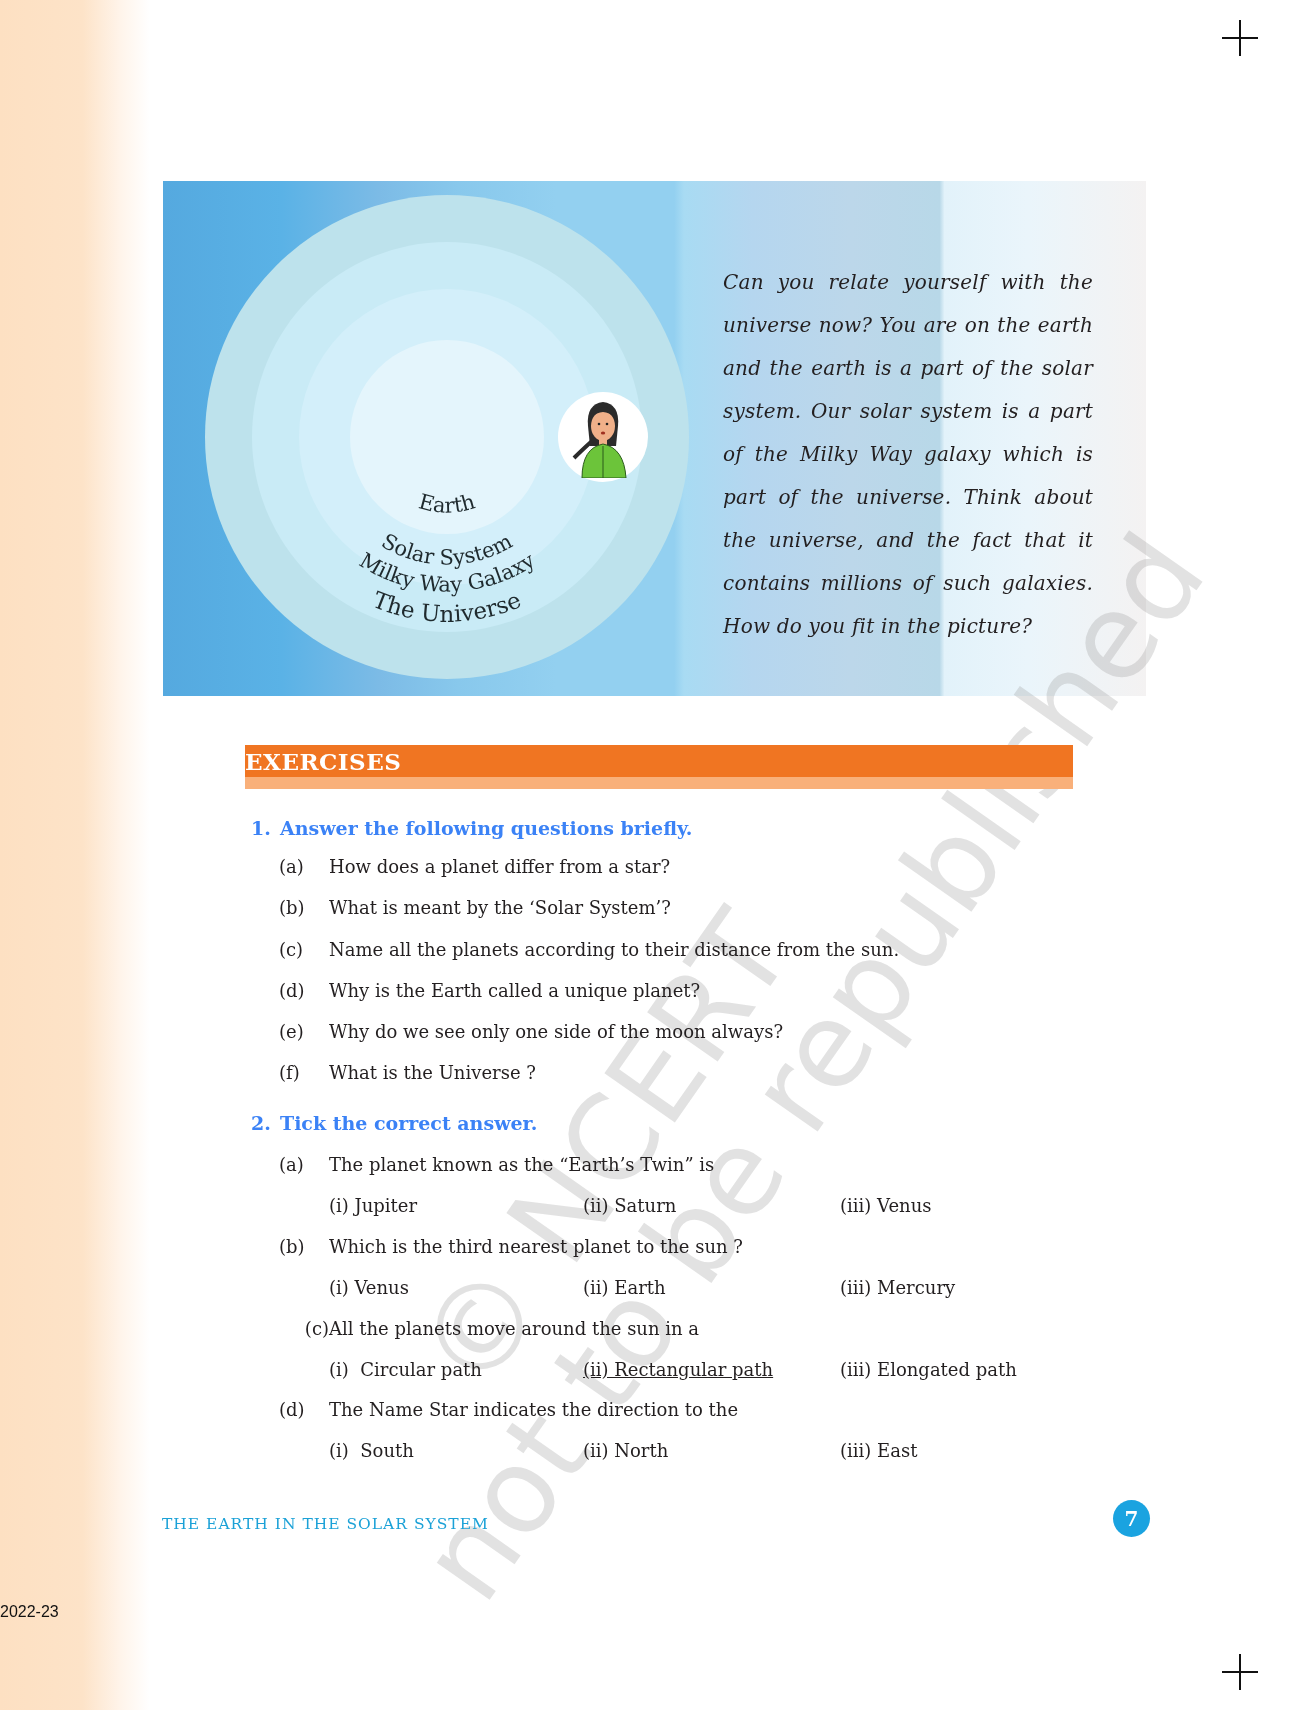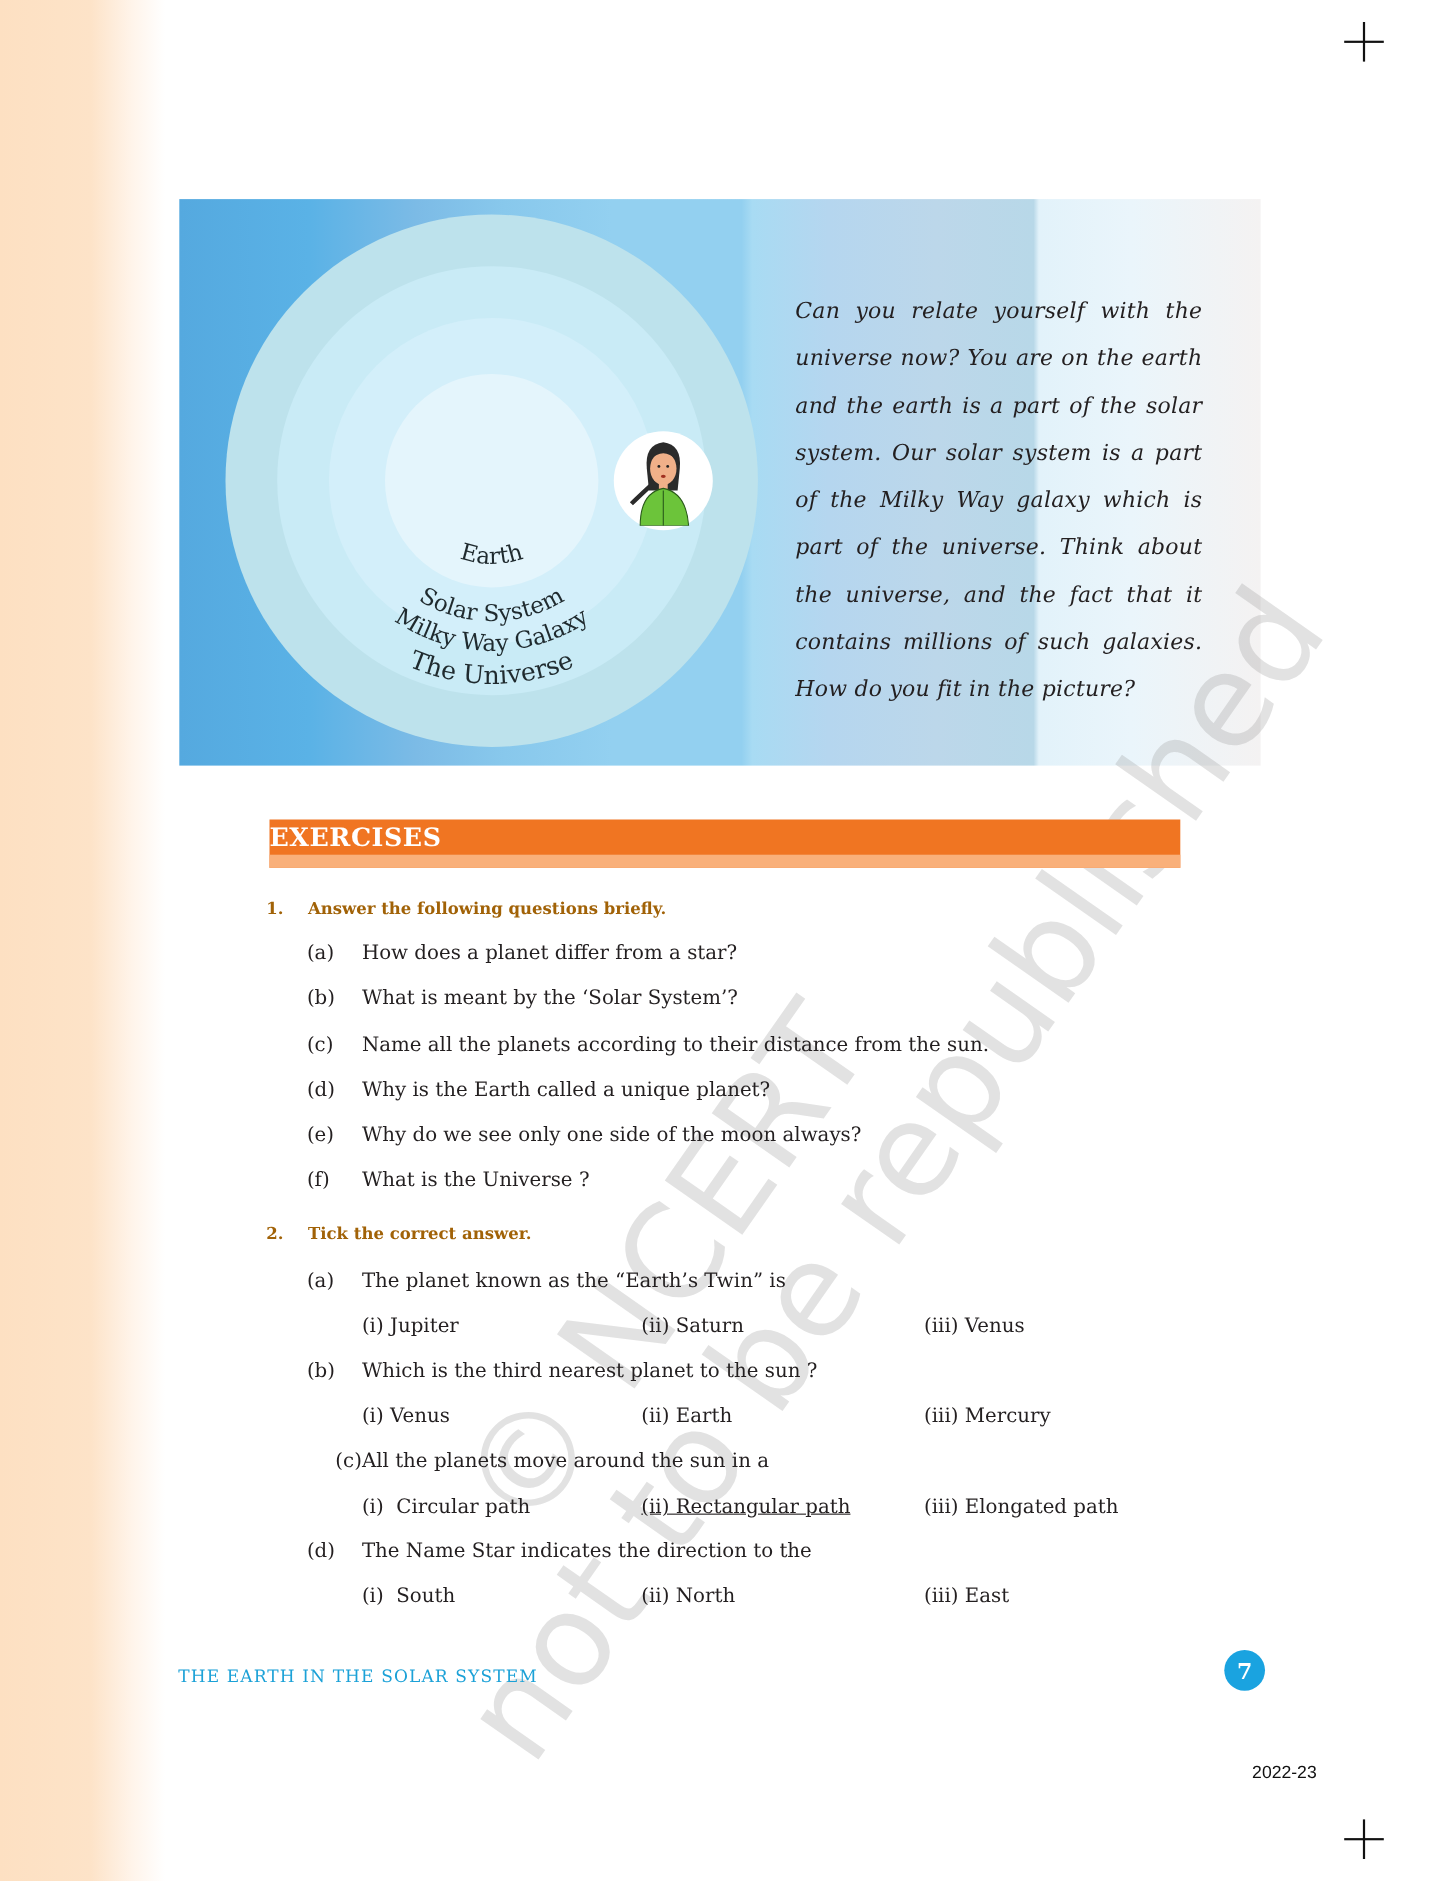--- a/index.html
+++ b/index.html
@@ -43,22 +43,22 @@
     background: #f07522;
   }
   .ex-bar .stripe { position: absolute; left: 0; bottom: 0; width: 100%; height: 12px; background: #f9b07a; }
   .ex-bar .title {
     position: absolute; left: 0; top: 3px; width: 100%; text-align: left;
     color: #ffffff; font-weight: bold; font-size: 23px; letter-spacing: 0.5px;
     font-family: "DejaVu Serif", serif;
   }
 
   .q-heading {
-    position: absolute; left: 242px; font-weight: bold; color: #a16207; font-size: 15px;
-    font-family: "DejaVu Serif", serif; white-space: nowrap;
+    position: absolute; left: 242px; font-weight: bold; color: #3b82f6; font-size: 19px;
+    font-family: "DejaVu Serif", serif; white-space: nowrap; text-align: center;
   }
   .q-heading .num { display: inline-block; width: 38px; }
   .item { position: absolute; left: 279px; font-size: 18px; white-space: nowrap; color: #231f20; }
   .item .lab { display: inline-block; width: 50px; }
   .opts { position: absolute; left: 329px; font-size: 18px; white-space: nowrap; color: #231f20; height: 24px; width: 780px; }
   .opts span { position: absolute; top: 0; }
 
   .watermark {
     position: absolute; left: 250px; top: 560px; width: 1000px; pointer-events: none;
     transform-origin: left top; color: rgba(150,150,150,0.28);
@@ -68,21 +68,21 @@
   .footer-title {
     position: absolute; left: 162px; top: 1515px; color: #1ba1d7; font-size: 15.5px; letter-spacing: 1px;
     font-family: "DejaVu Serif", serif;
   }
   .page-badge {
     position: absolute; left: 1113px; top: 1500px; width: 37px; height: 37px; border-radius: 50%;
     background: #1aa3e0; color: #fff; font-weight: bold; font-size: 20px;
     display: flex; align-items: center; justify-content: center; font-family: "DejaVu Serif", serif;
   }
   .year {
-    position: absolute; left: 0; width: 1197px; top: 1603px; text-align: right;
+    position: absolute; left: 0; width: 1197px; top: 1603px; text-align: left;
     font-family: "Liberation Sans", sans-serif; font-size: 16px; color: #111;
   }
 </style>
 </head>
 <body>
 
 <div class="left-strip"></div>
 <div class="crop-mark" style="left:1222px; top:20px;"></div>
 <div class="crop-mark" style="left:1222px; top:1654px;"></div>
 

